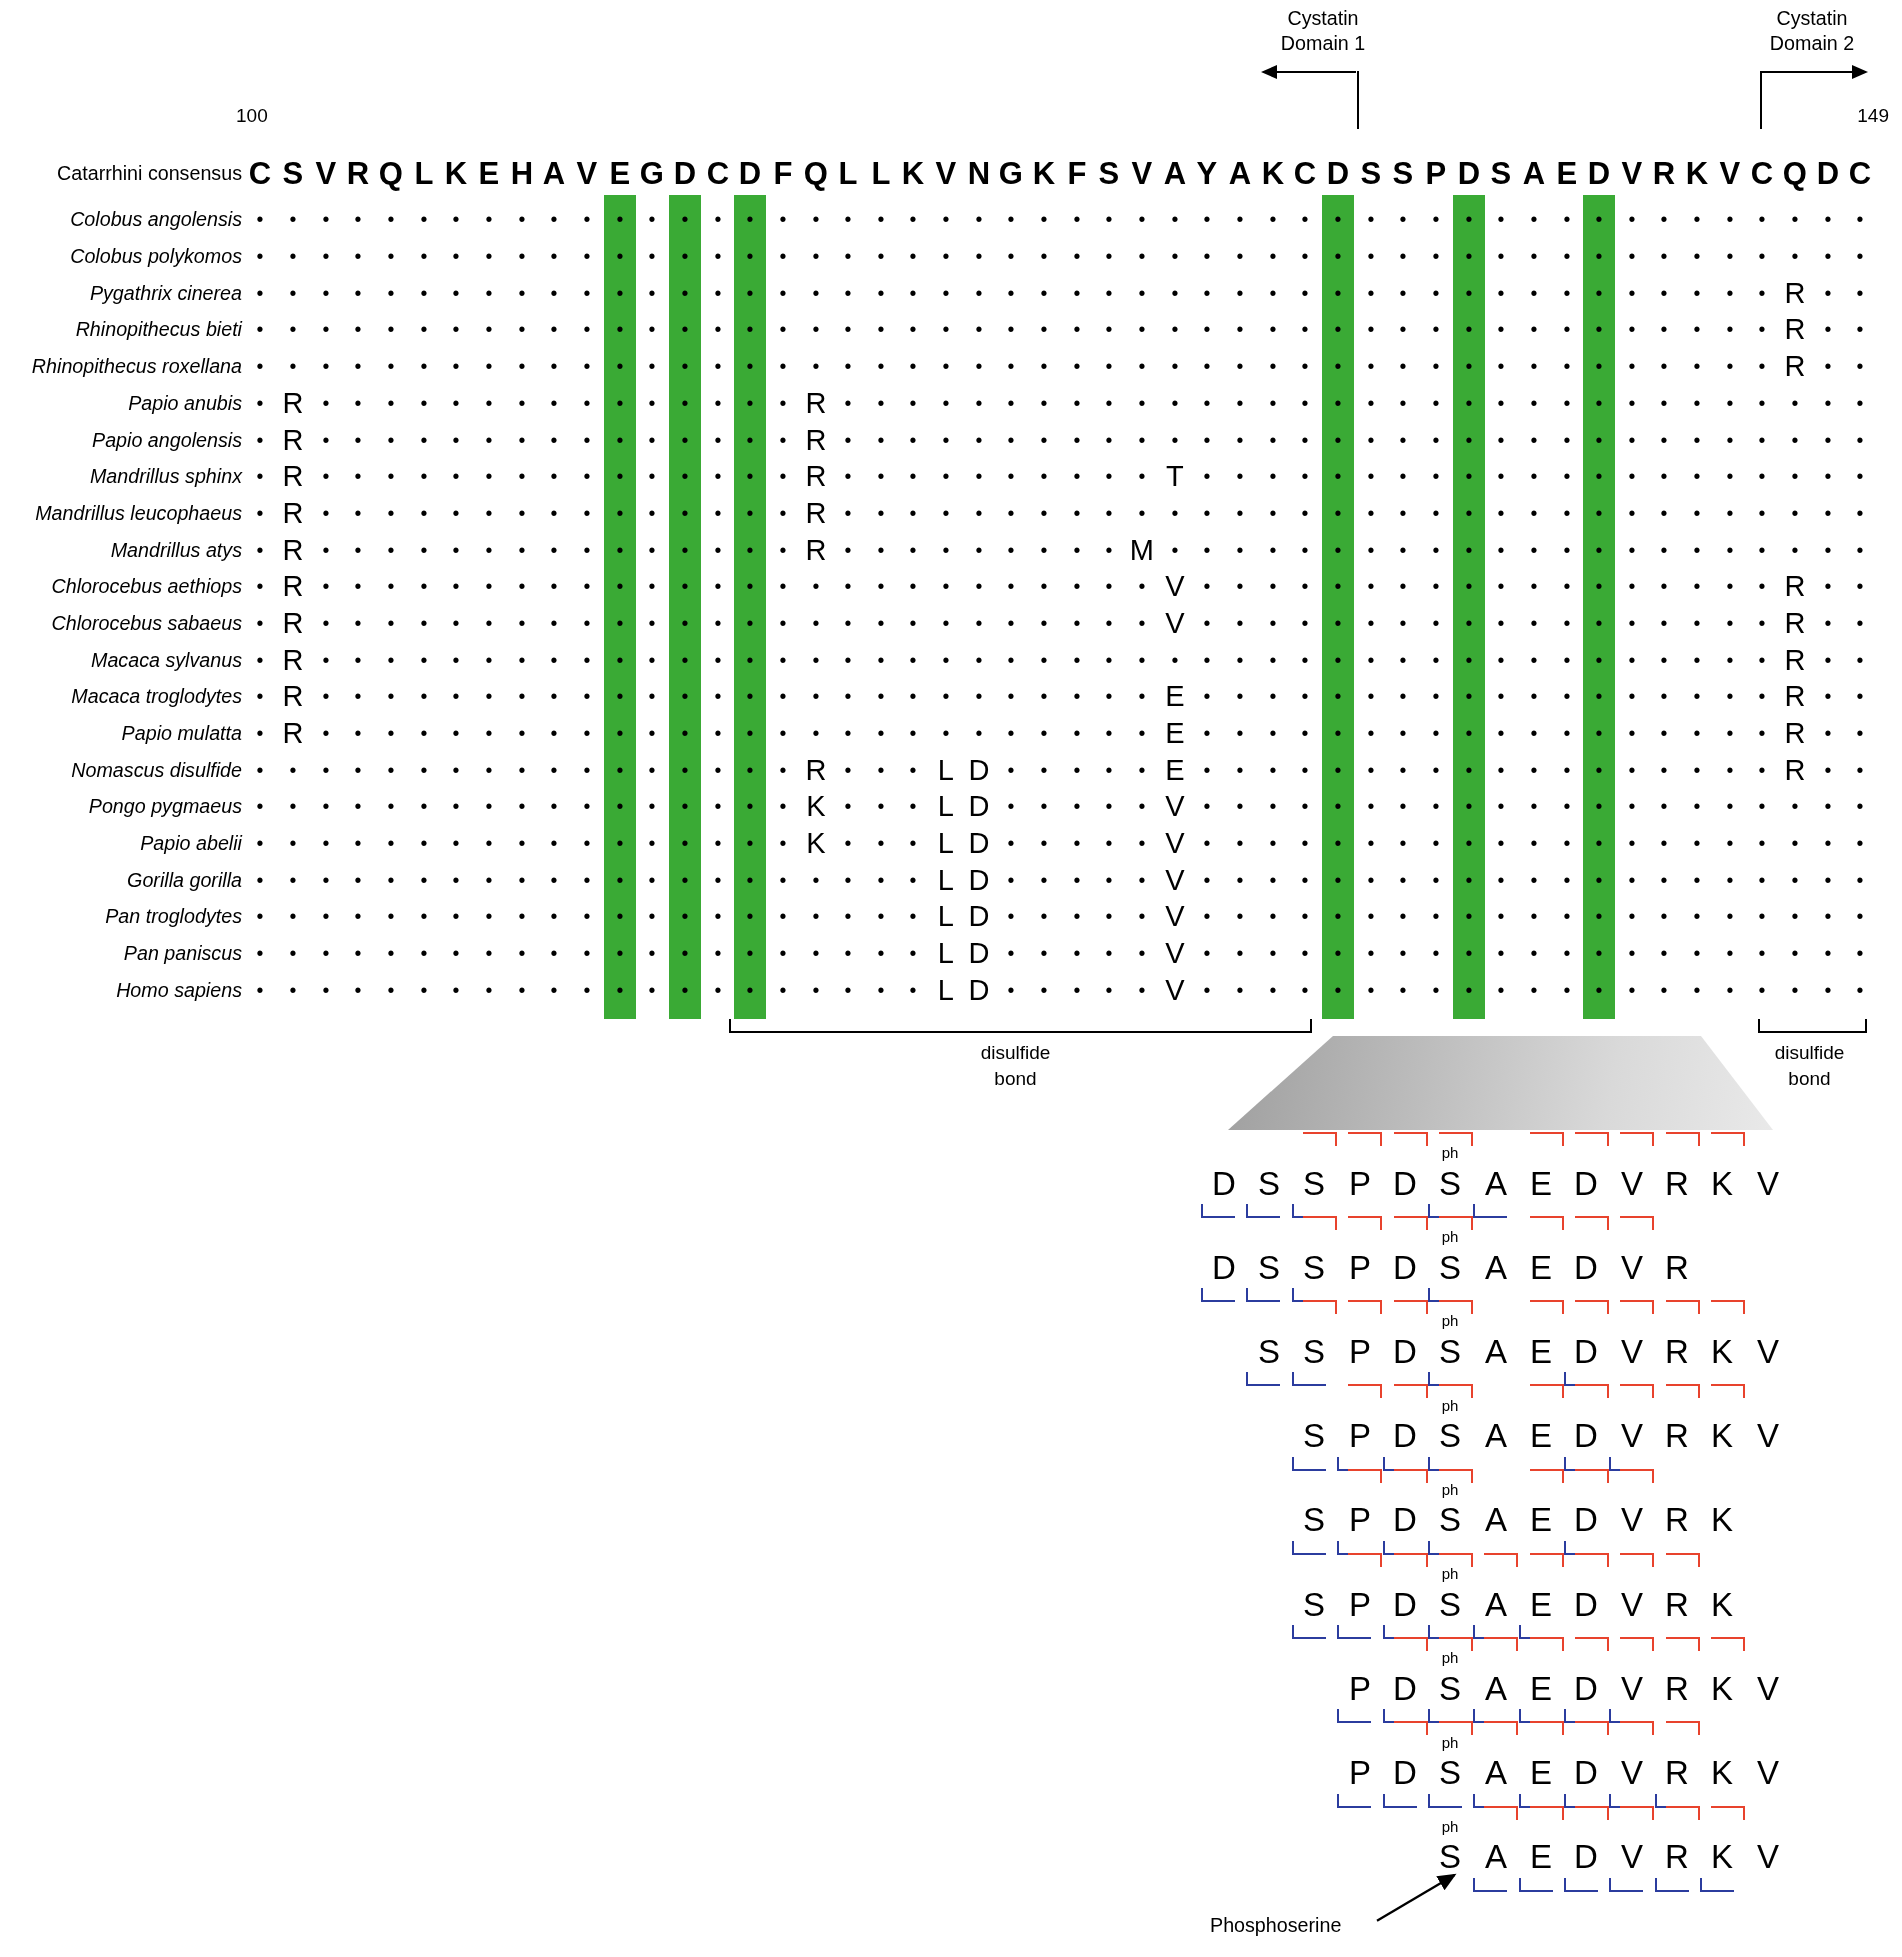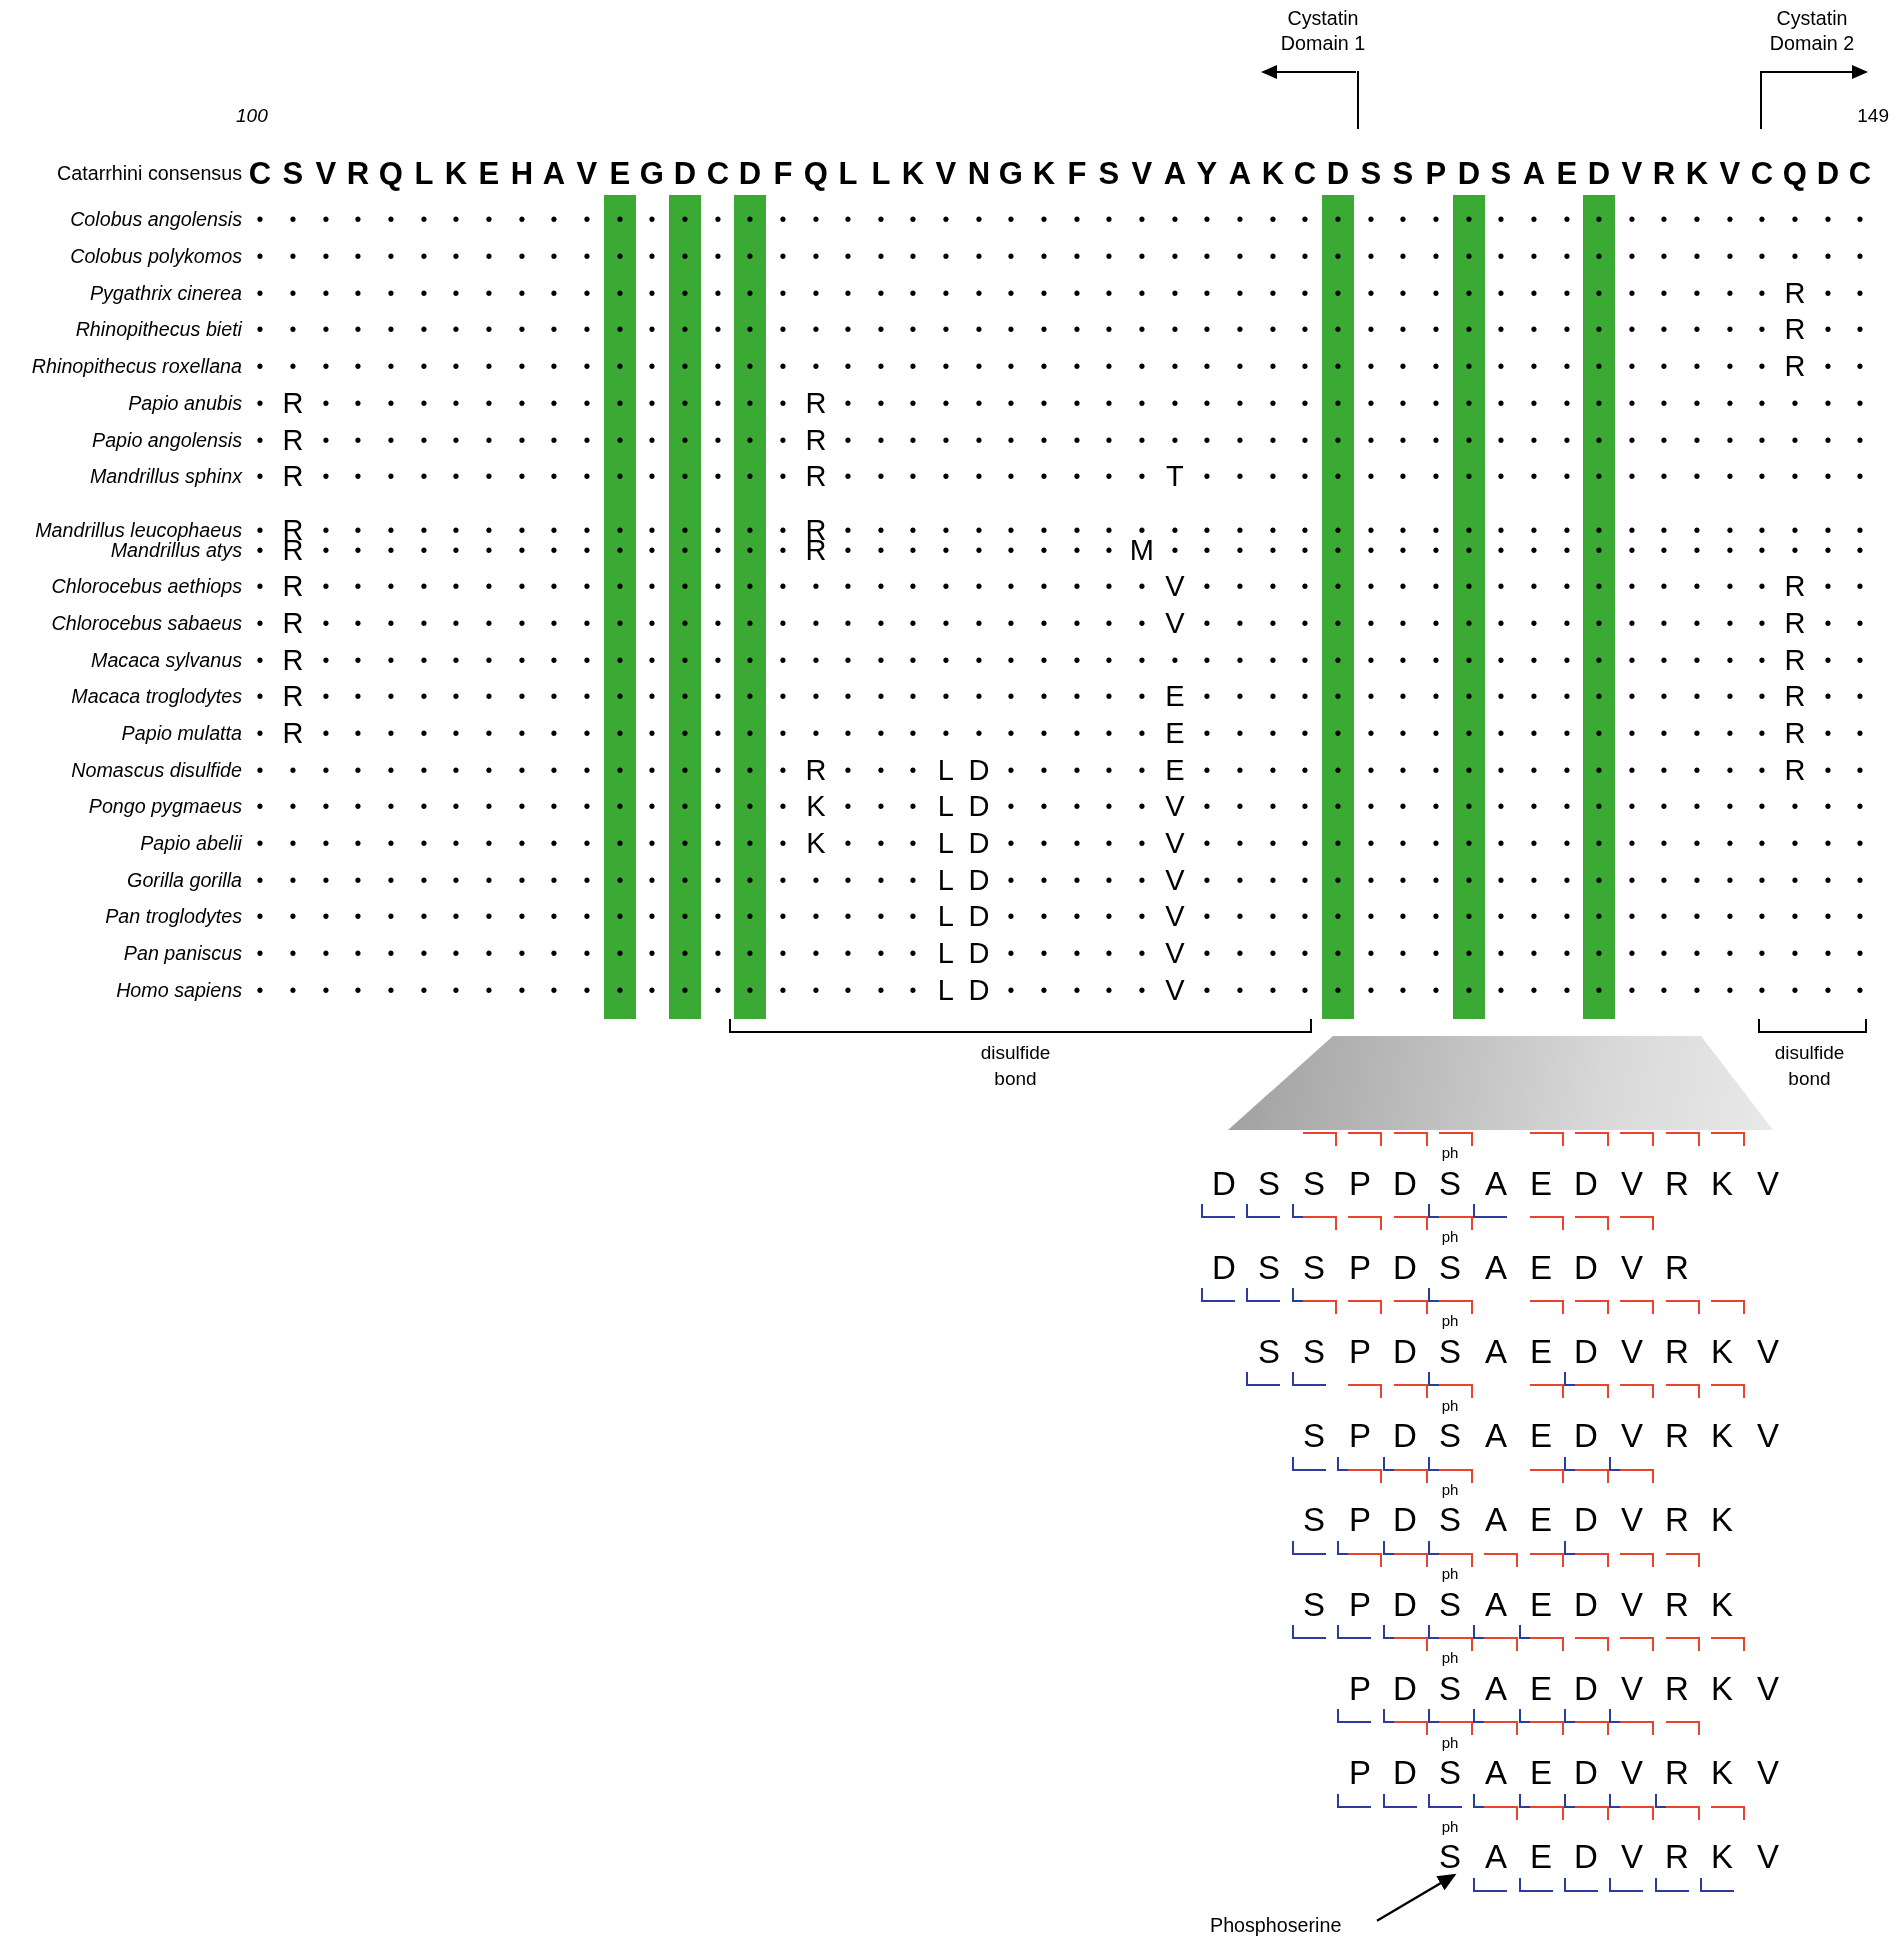--- a/index.html
+++ b/index.html
@@ -44,21 +44,21 @@
     <div>Cystatin</div>
     <div>Domain 2</div>
   </div>
   <div class="hline" style="left:1274px;top:71px;width:82px;"></div>
   <div class="vline" style="left:1357px;top:71px;height:58px;"></div>
   <div class="tri-left" style="left:1261px;top:65px;"></div>
   <div class="hline" style="left:1760px;top:71px;width:94px;"></div>
   <div class="vline" style="left:1760px;top:71px;height:58px;"></div>
   <div class="tri-right" style="left:1852px;top:65px;"></div>
 
-  <div class="posnum" style="left:236px;top:105px;text-align:left;font-style:italic;">100</div>
+  <div class="posnum" style="left:236px;top:105px;text-align:left;">100</div>
   <div class="posnum" style="left:1823px;top:105px;text-align:right;">149</div>
 
   <div id="green-cols">
       <div class="greencol" style="left: 604px; top: 195px; height: 824px; background: rgb(58, 170, 53);"></div>
       <div class="greencol" style="left: 669px; top: 195px; height: 824px; background: rgb(58, 170, 53);"></div>
       <div class="greencol" style="left: 734px; top: 195px; height: 824px; background: rgb(58, 170, 53);"></div>
       <div class="greencol" style="left: 1322px; top: 195px; height: 824px; background: rgb(58, 170, 53);"></div>
       <div class="greencol" style="left: 1453px; top: 195px; height: 824px; background: rgb(58, 170, 53);"></div>
       <div class="greencol" style="left: 1583px; top: 195px; height: 824px; background: rgb(58, 170, 53);"></div>
     </div>
@@ -547,21 +547,21 @@
         <div class="cell dot" style="left: 1599px;">•</div>
         <div class="cell dot" style="left: 1632px;">•</div>
         <div class="cell dot" style="left: 1664px;">•</div>
         <div class="cell dot" style="left: 1697px;">•</div>
         <div class="cell dot" style="left: 1730px;">•</div>
         <div class="cell dot" style="left: 1762px;">•</div>
         <div class="cell dot" style="left: 1795px;">•</div>
         <div class="cell dot" style="left: 1828px;">•</div>
         <div class="cell dot" style="left: 1860px;">•</div>
       </div>
-      <div class="seqrow" style="top: 495px; height: 37px; line-height: 37px; margin-top: 17px;">
+      <div class="seqrow" style="top: 495px; height: 37px; line-height: 37px;">
         <div class="rowlabel italic">Mandrillus leucophaeus</div>
         <div class="cell dot" style="left: 260px;">•</div>
         <div class="cell sub-letter" style="left: 293px;">R</div>
         <div class="cell dot" style="left: 326px;">•</div>
         <div class="cell dot" style="left: 358px;">•</div>
         <div class="cell dot" style="left: 391px;">•</div>
         <div class="cell dot" style="left: 424px;">•</div>
         <div class="cell dot" style="left: 456px;">•</div>
         <div class="cell dot" style="left: 489px;">•</div>
         <div class="cell dot" style="left: 522px;">•</div>

